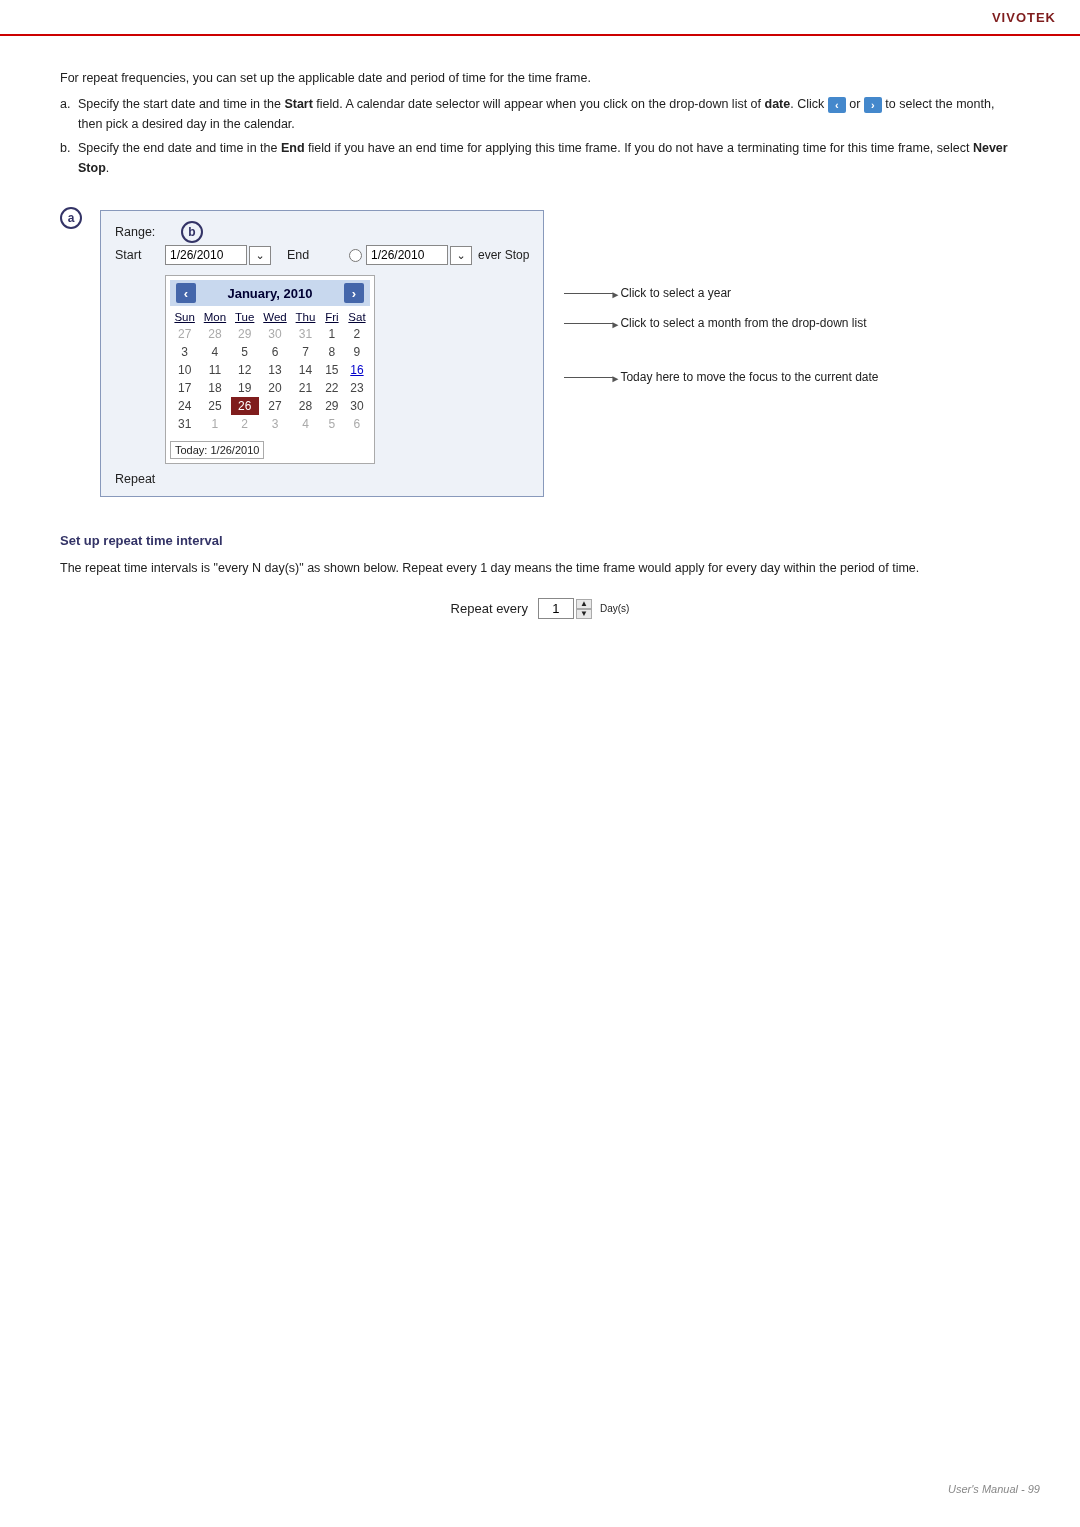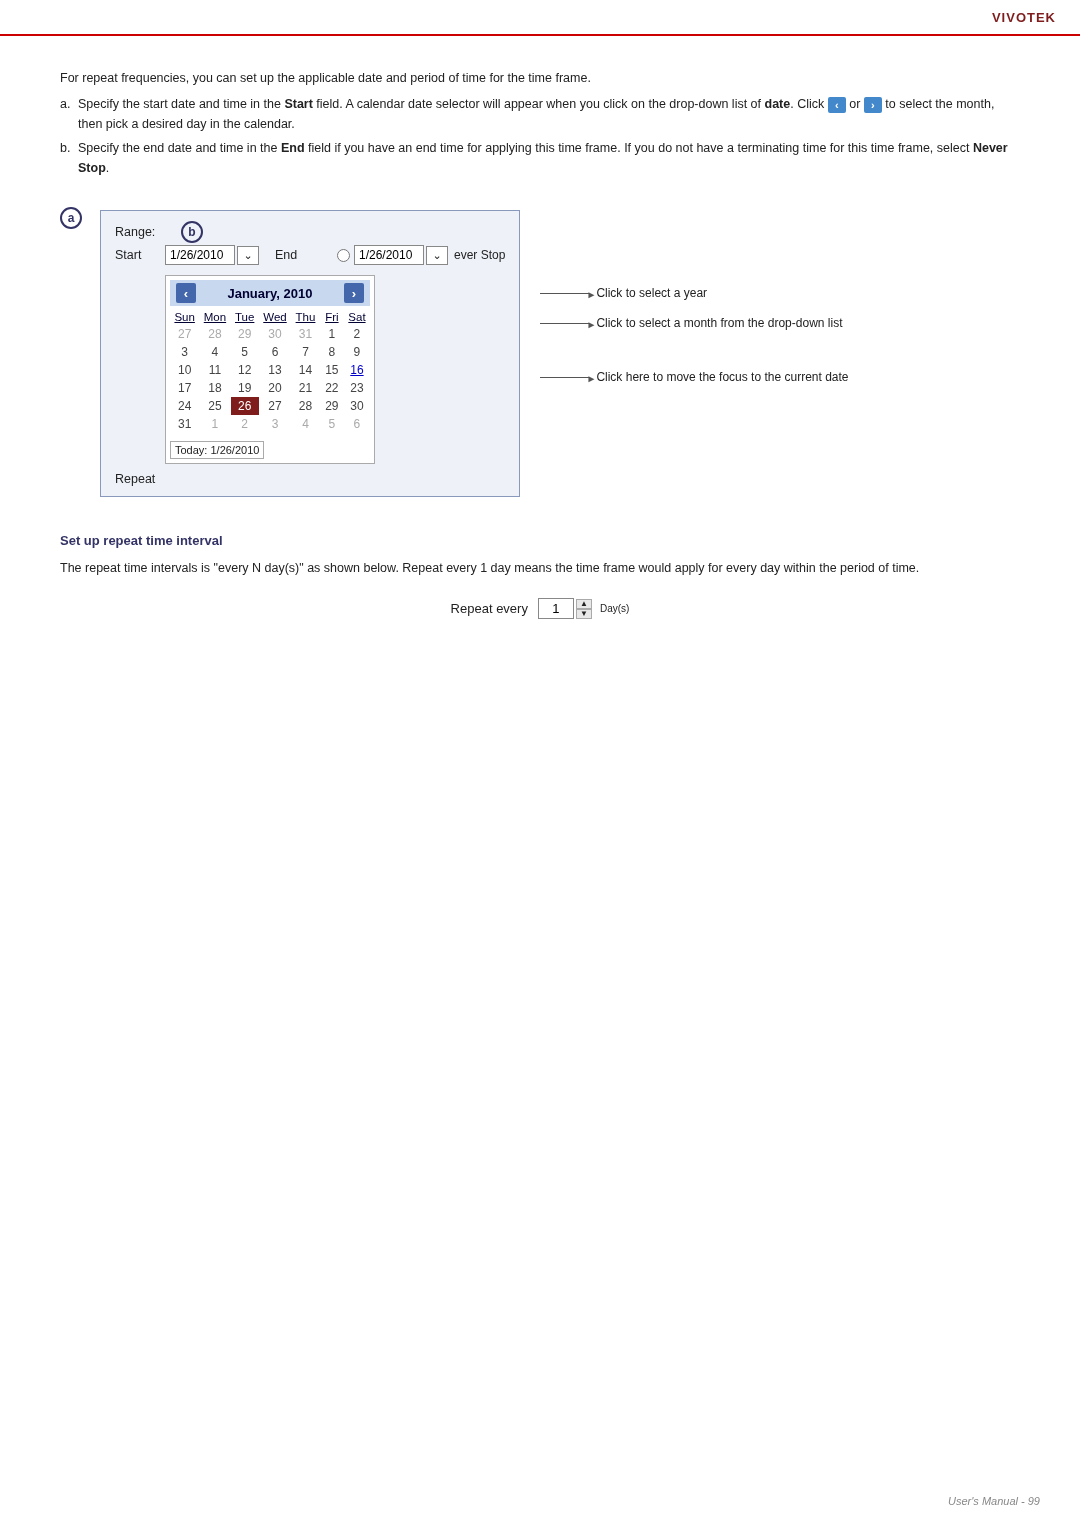--- a/index.html
+++ b/index.html
@@ -127,21 +127,21 @@
     }
     .field-label {
       font-size: 12.5px;
       min-width: 50px;
     }
     .input-date {
       border: 1px solid #888;
       background: #fff;
       padding: 2px 4px;
       font-size: 12px;
-      width: 70px;
+      width: 82px;
     }
     .select-arrow {
       display: inline-block;
       border: 1px solid #888;
       background: #fff;
       padding: 2px 4px;
       font-size: 11px;
       width: 22px;
       text-align: center;
       margin-left: 2px;
@@ -279,21 +279,21 @@
       line-height: 1;
     }
     .repeat-every-unit {
       margin-left: 8px;
       font-size: 10px;
     }
 
     
     .page-footer {
       position: absolute;
-      bottom: 20px;
+      bottom: 32px;
       right: 40px;
       font-size: 11px;
       color: #888;
       font-style: italic;
     }
 
     
     .diagram-box {
       border: 1px solid #8899bb;
       background: #eef2f8;
@@ -471,21 +471,21 @@
       <div class="annot-item" style="margin-top:16px;">
         <span style="display:inline-block; width:50px; border-bottom:1px solid #555; margin-right:6px; position:relative;">
           <span style="position:absolute; right:-6px; top:-4px; font-size:10px; color:#555;">►</span>
         </span>
         <span>Click to select a month from the drop-down list</span>
       </div>
       <div class="annot-item" style="margin-top:40px;">
         <span style="display:inline-block; width:50px; border-bottom:1px solid #555; margin-right:6px; position:relative;">
           <span style="position:absolute; right:-6px; top:-4px; font-size:10px; color:#555;">►</span>
         </span>
-        <span>Click here to move the focus to the current date</span>
+        <span>Today here to move the focus to the current date</span>
       </div>
     </div>
   </div>
 
   <div class="section2">
     <div class="section-heading">Set up repeat time interval</div>
     <p class="body-text">The repeat time intervals is "every N day(s)" as shown below. Repeat every 1 day means the time frame would apply for every day within the period of time.</p>
 
     <div class="repeat-every-row">
       <span class="repeat-every-label">Repeat every</span>

